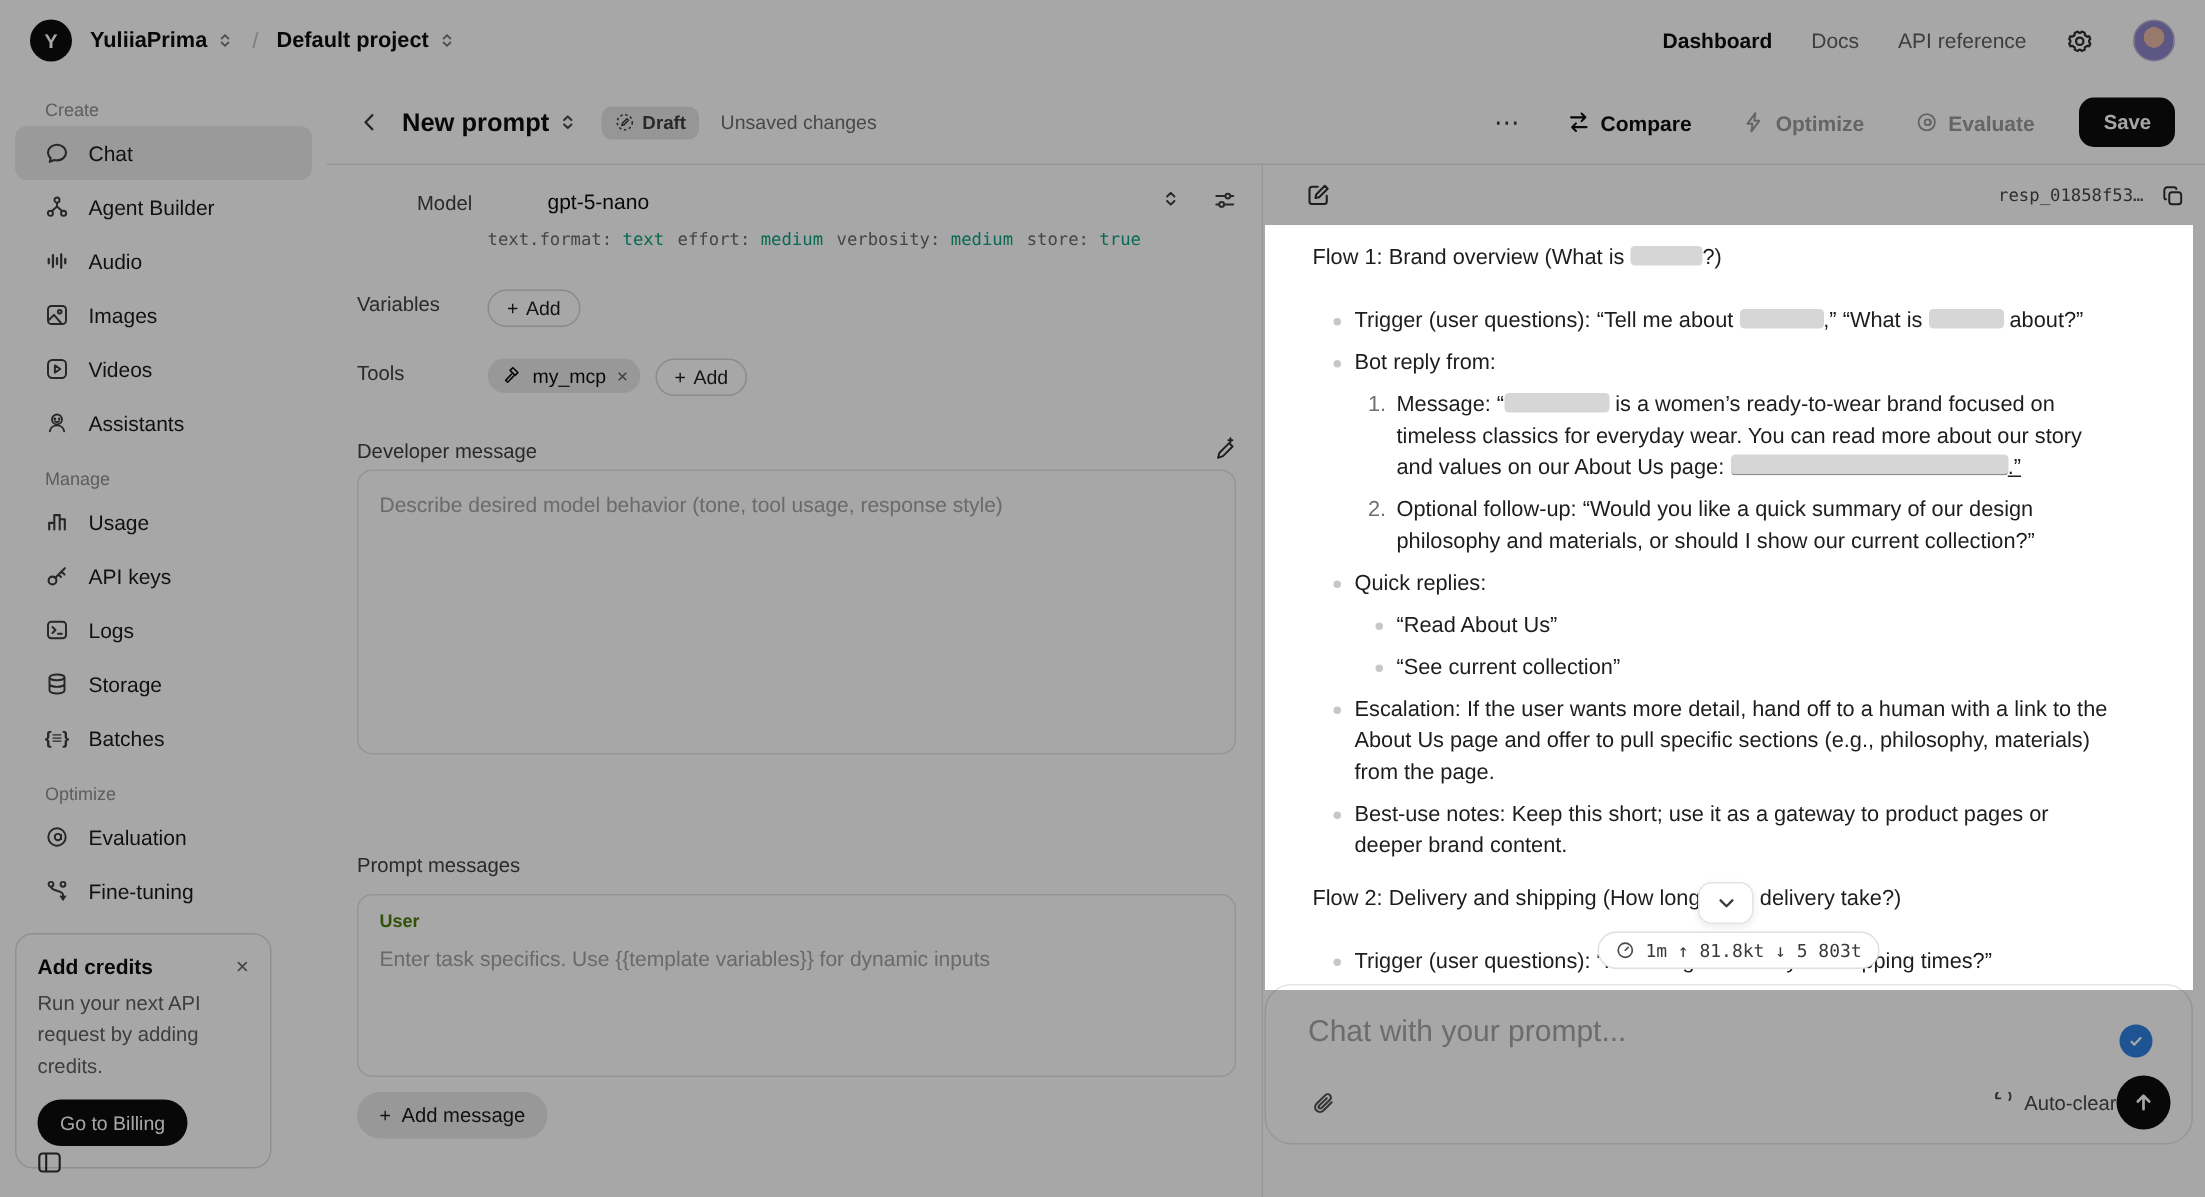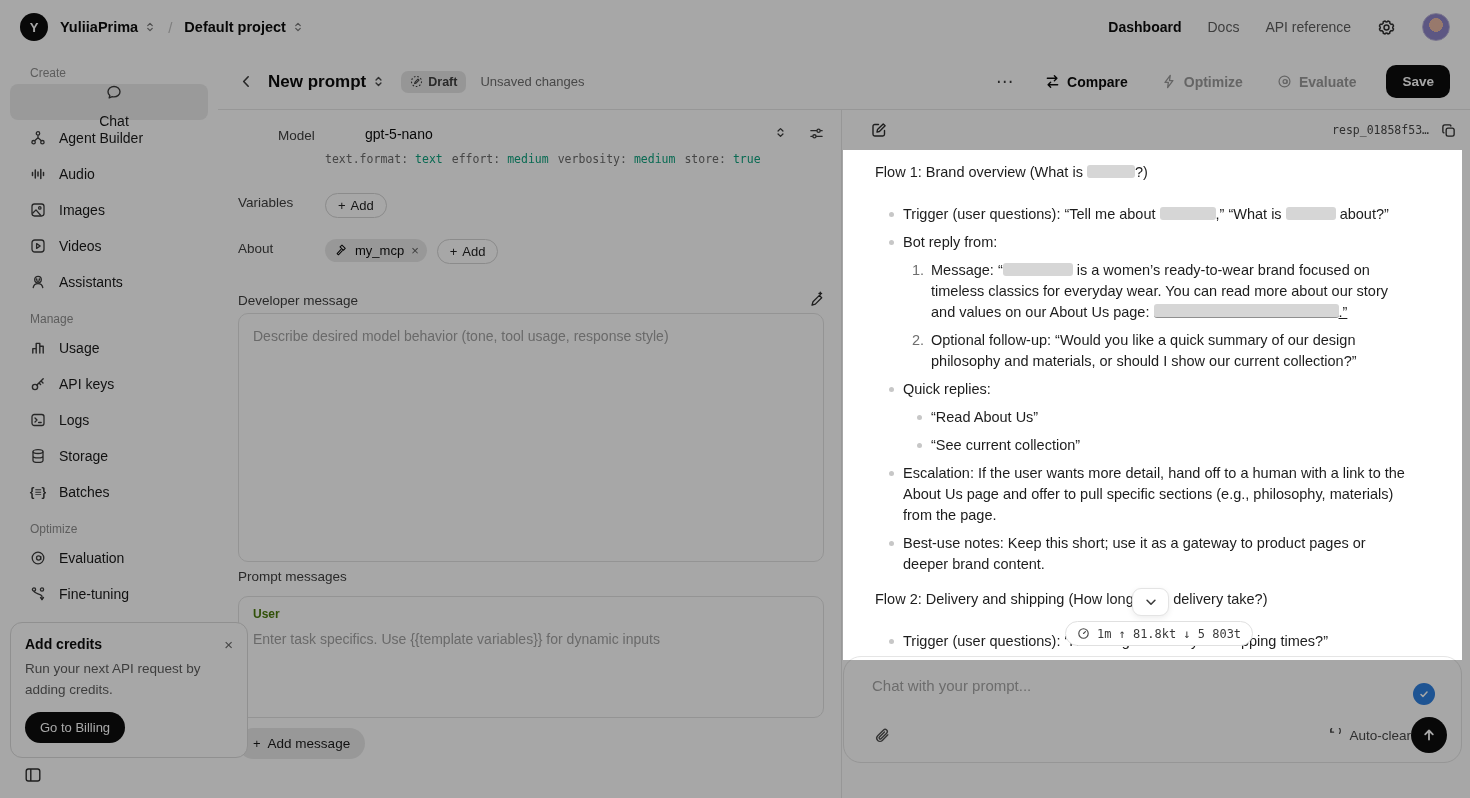--- a/index.html
+++ b/index.html
@@ -26,23 +26,23 @@
   .gear { color:#2f2f2f; }
   .user-avatar { width:28px; height:28px; border-radius:50%;
     background:radial-gradient(circle at 50% 42%, #e8b9a6 0 34%, #8f86c9 35%);
     border:1px solid #b9b2d8; }
 
   
   .sidebar { position:absolute; left:0; top:54px; width:218px; bottom:0; background:#fff; z-index:4; }
   .sec-label { font-size:12px; color:#8f8f8f; padding:12px 0 6px 30px; height:30px; }
   .sitem { height:36px; margin:0 10px; border-radius:8px; display:flex; align-items:center;
     padding:0 10px 0 20px; gap:13px; font-size:14px; color:#1a1a1a; cursor:pointer; }
-  .sitem.active { background:#ececec;flex-direction:column; }
+  .sitem.active { background:#ececec; }
   .sicon { width:16px; height:16px; color:#3c3c3c; flex:none; }
-  .credits-card { position:absolute; left:10px; top:568px; width:238px; background:#fff;
+  .credits-card { position:absolute; left:10px; top:568px; width:171px; background:#fff;
     border:1px solid #dcdcdc; border-radius:12px; padding:13px 14px 14px; }
   .credits-head { display:flex; align-items:center; }
   .credits-title { font-size:14px; font-weight:700; }
   .credits-close { margin-left:auto; color:#6b6b6b; font-size:15px; cursor:pointer; line-height:1; }
   .credits-body { font-size:13.5px; color:#5f5f5f; line-height:21px; margin-top:6px; }
   .credits-btn { margin-top:12px; display:inline-block; background:#0d0d0d; color:#fff;
     font-size:13px; font-weight:500; border:none; border-radius:999px; padding:8px 15px; cursor:pointer; }
   .panel-toggle { position:absolute; left:24px; bottom:14px; color:#2f2f2f; cursor:pointer; }
 
   
@@ -78,21 +78,21 @@
   .pill-add { display:inline-flex; align-items:center; gap:5px; border:1px solid #d4d4d4;
     border-radius:999px; padding:4px 12px; font-size:13px; font-weight:500; color:#232323;
     background:#fff; cursor:pointer; }
   .plus { font-size:13px; }
   .tool-chip { display:inline-flex; align-items:center; gap:7px; background:#e9e9e9;
     border-radius:999px; padding:4px 8px 4px 10px; font-size:13px; font-weight:500; margin-right:10px; }
   .chip-x { color:#5d5d5d; cursor:pointer; font-size:13px; }
   .dev-row { top:181px; }
   .magic-icon { margin-left:auto; color:#2f2f2f; cursor:pointer; }
   .ta-box { position:absolute; left:20px; right:17px; border:1px solid #e3e3e3; border-radius:10px; }
-  .dev-box { top:203px; height:249px; }
+  .dev-box { top:203px; height:190px; }
   textarea { width:100%; height:100%; border:none; outline:none; resize:none; background:transparent;
     font-family:inherit; font-size:14px; color:#0d0d0d; padding:14px; }
   textarea::placeholder { color:#a2a2a2; }
   .pm-label { position:absolute; left:20px; top:459px; font-size:13.5px; color:#414141; }
   .user-card { top:486px; height:122px; padding-top:30px; }
   .role-label { position:absolute; left:14px; top:10px; font-size:12px; font-weight:600; color:#4d7c0f; }
   .user-card textarea { padding-top:4px; }
   .add-msg-btn { position:absolute; left:20px; top:618px; display:inline-flex; align-items:center; gap:7px;
     background:#e9e9e9; border:none; border-radius:999px; padding:8px 15px; font-size:13.5px;
     font-weight:500; color:#1a1a1a; font-family:inherit; cursor:pointer; }
@@ -125,21 +125,21 @@
     border:1px solid #e4e4e4; border-radius:9px; box-shadow:0 2px 6px rgba(0,0,0,.08);
     display:flex; align-items:center; justify-content:center; color:#3c3c3c; cursor:pointer; z-index:3; }
   .stats-pill { position:absolute; left:224px; top:511px; height:25px; background:#fff;
     border:1px solid #e0e0e0; border-radius:999px; display:flex; align-items:center; gap:7px;
     padding:0 11px; font-size:12px; color:#3a3a3a; z-index:3; white-space:nowrap; }
   .stats-pill .gico { color:#4a4a4a; }
 
   .chat-card { position:absolute; left:2px; top:546px; width:619px; height:107px; background:#fff;
     border:1px solid #e5e5e5; border-radius:18px; z-index:4; }
   .chat-ta { position:absolute; left:14px; top:6px; right:60px; height:58px; }
-  .chat-ta textarea { font-size:15px; padding:14px; }
+  .chat-ta textarea { font-size:20px; padding:14px; }
   .chat-ta textarea::placeholder { color:#a6a6a6; }
   .gram-badge { position:absolute; right:26px; top:26px; width:22px; height:22px; border-radius:50%;
     background:#2f80e0; display:flex; align-items:center; justify-content:center; cursor:pointer; }
   .chat-bottom { position:absolute; left:0; right:0; bottom:0; height:48px; display:flex;
     align-items:center; padding:0 14px 6px 30px; }
   .clip-icon { color:#4f4f4f; cursor:pointer; }
   .auto-clear { margin-left:auto; display:flex; align-items:center; gap:7px; color:#494949;
     font-size:13.5px; cursor:pointer; }
   .send-btn { width:36px; height:36px; border-radius:50%; background:#0d0d0d; border:none;
     display:flex; align-items:center; justify-content:center; cursor:pointer; flex:none; }
@@ -400,21 +400,21 @@
 
   <div class="cfg-row vars-row">
     <span class="cfg-label">Variables</span>
     <span class="pill-add">
       <span class="plus">+</span>
       <span>Add</span>
     </span>
   </div>
 
   <div class="cfg-row tools-row">
-    <span class="cfg-label">About</span>
+    <span class="cfg-label">Tools</span>
     <span class="tool-chip">
       <svg width="13" height="13" viewBox="0 0 16 16" fill="none" stroke="currentColor" stroke-width="1.3" stroke-linejoin="round">
           <path d="M6.2 3.6L8.6 1.4l4 4-2.3 2.3z"></path>
           <path d="M7.4 6.7L2.6 11.8l1.6 1.5 4.9-5" stroke-linecap="round"></path>
         </svg>
       <span>my_mcp</span>
       <span class="chip-x">×</span>
     </span>
     <span class="pill-add">
       <span class="plus">+</span>

